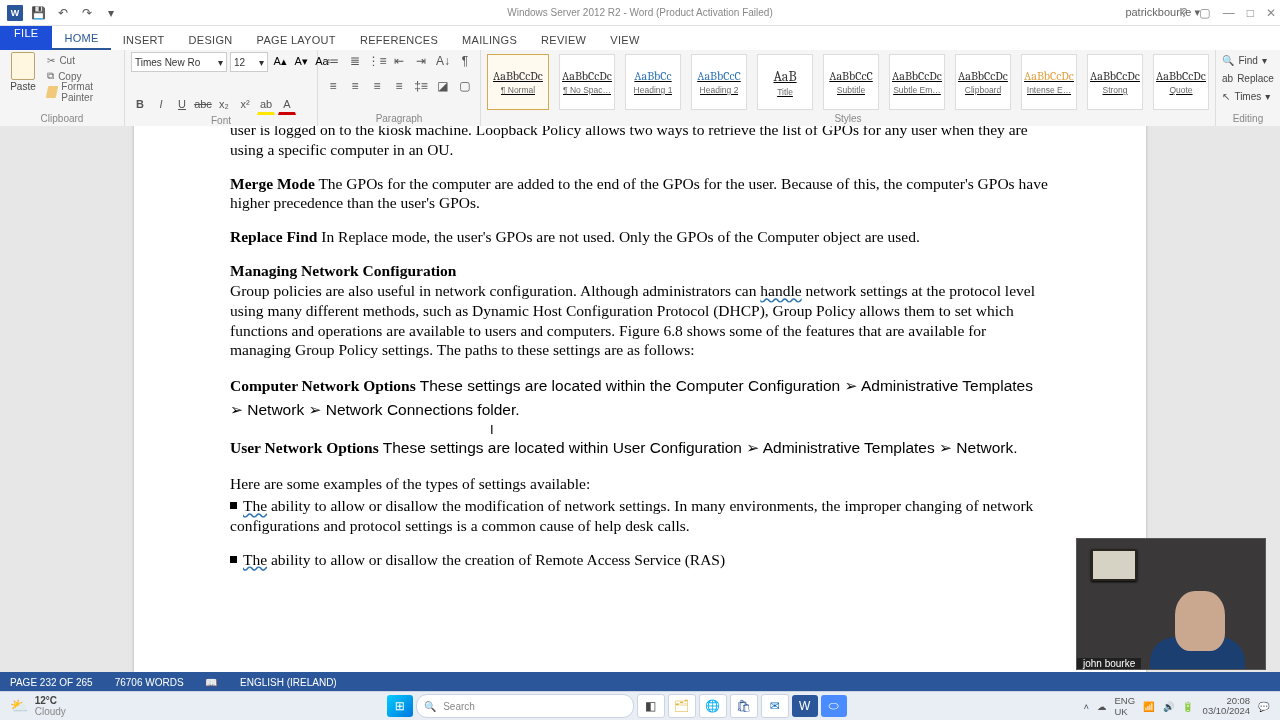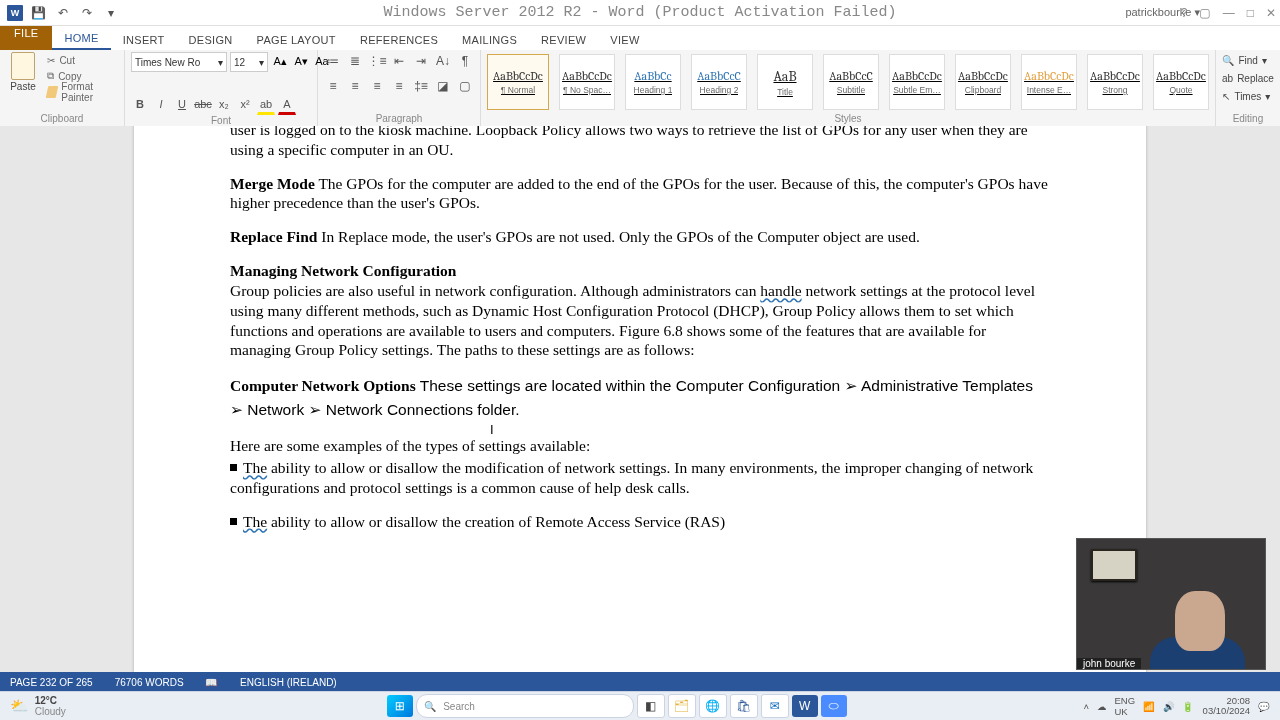--- a/index.html
+++ b/index.html
@@ -1,25 +1,25 @@
 <!DOCTYPE html>
 <html><head>
 <meta charset="utf-8">
 <style>
 body { margin:0; padding:0; font-family:"Segoe UI",Tahoma,sans-serif; font-size:11px; background:#fff; width:1280px; height:720px; overflow:hidden; position:relative; }
 .titlebar { height:25px; background:#fff; border-bottom:1px solid #e0e0e0; display:flex; align-items:center; position:relative; }
 .qat { display:flex; align-items:center; padding-left:4px; gap:2px; }
 .qat-item { width:22px; height:22px; display:flex; align-items:center; justify-content:center; color:#555; cursor:pointer; font-size:12px;}
 .word-icon { width:16px; height:16px; background:#2b579a; color:#fff; font-size:9px; font-weight:bold; display:flex; align-items:center; justify-content:center; border-radius:1px;}
-.title-center { position:absolute; left:50%; transform:translateX(-50%); color:#888; font-size:15px;font-family:Liberation Mono, monospace; }
+.title-center { position:absolute; left:50%; transform:translateX(-50%); color:#888; font-size:10px; }
 .win-controls { position:absolute; right:4px; display:flex; gap:12px; color:#888; font-size:12px;}
 .userlabel { position:absolute; right:80px; color:#666; font-size:11px;}
 .tabs { height:24px; background:#fff; display:flex; align-items:flex-end; color:#444; font-size:12px; padding-left:0;}
 .tab { padding:4px 12px; cursor:pointer; text-transform:uppercase; font-size:11px; letter-spacing:0.3px;}
-.tab.file { background:#a16207; color:#fff; padding:11px 14px;}
+.tab.file { background:#1d4ed8; color:#fff; padding:11px 14px;}
 .tab.active { color:#2b579a; border-bottom:2px solid #2b579a; }
 .ribbon { height:76px; background:#f5f5f5; border-bottom:1px solid #ccc; display:flex; position:relative;}
 .group { border-right:1px solid #ddd; padding:2px 6px 0 6px; display:flex; flex-direction:column; justify-content:space-between; height:74px;}
 .group-label { text-align:center; font-size:10px; color:#888; padding-bottom:2px;}
 .group-body { flex:1; display:flex; align-items:flex-start; gap:4px; }
 .paste-big { width:34px; display:flex; flex-direction:column; align-items:center; font-size:10px; color:#444;}
 .clip-icn { width:22px; height:26px; border:1px solid #bfa36f; background:#fff7e0; position:relative; margin-bottom:1px; border-radius:2px;}
 .cliprow { font-size:10px; color:#666; display:flex; align-items:center; gap:4px; height:16px; padding-left:3px;}
 .paintbrush{ display:inline-block; width:12px; height:12px; background:#f2c97b; border-radius:1px; transform:skewX(-12deg);}
 .sel { height:18px; border:1px solid #ccc; background:#fff; font-size:10px; padding:0 3px; display:flex; align-items:center; justify-content:space-between; color:#333;}
@@ -255,20 +255,21 @@
 
 <div class="doc-area">
   <div class="page">
     <div class="content">
       <p>user is logged on to the kiosk machine. Loopback Policy allows two ways to retrieve the list of GPOs for any user when they are using a specific computer in an OU.</p>
       <p><span class="bold">Merge Mode</span><span> The GPOs for the computer are added to the end of the GPOs for the user. Because of this, the computer's GPOs have higher precedence than the user's GPOs.</span></p>
       <p><span class="bold">Replace Find</span><span> In Replace mode, the user's GPOs are not used. Only the GPOs of the Computer object are used.</span></p>
       <p class="bold" style="margin-bottom:0">Managing Network Configuration</p>
       <p><span>Group policies are also useful in network configuration. Although administrators can </span><span class="wavy">handle</span><span> network settings at the protocol level using many different methods, such as Dynamic Host Configuration Protocol (DHCP), Group Policy allows them to set which functions and operations are available to users and computers. Figure 6.8 shows some of the features that are available for managing Group Policy settings. The paths to these settings are as follows:</span></p>
       <p style="line-height:1.55"><span class="bold">Computer Network Options</span><span class="arrow"> These settings are located within the Computer Configuration ➢ Administrative Templates ➢ Network ➢ Network Connections folder.</span></p>
+      <p style="line-height:1.55"><span class="bold">User Network Options</span><span class="arrow"> These settings are located within User Configuration ➢ Administrative Templates ➢ Network.</span></p>
       <p style="margin-bottom:2px">Here are some examples of the types of settings available:</p>
       <p><span class="bul"></span><span class="wavy">The</span><span> ability to allow or disallow the modification of network settings. In many environments, the improper changing of network configurations and protocol settings is a common cause of help desk calls.</span></p>
       <p style="margin-bottom:0"><span class="bul"></span><span class="wavy">The</span><span> ability to allow or disallow the creation of Remote Access Service (RAS)</span></p>
     </div>
   </div>
   <span class="cursor-caret">I</span>
 </div>
 
 <div class="statusbar">
   <span>PAGE 232 OF 265</span>

